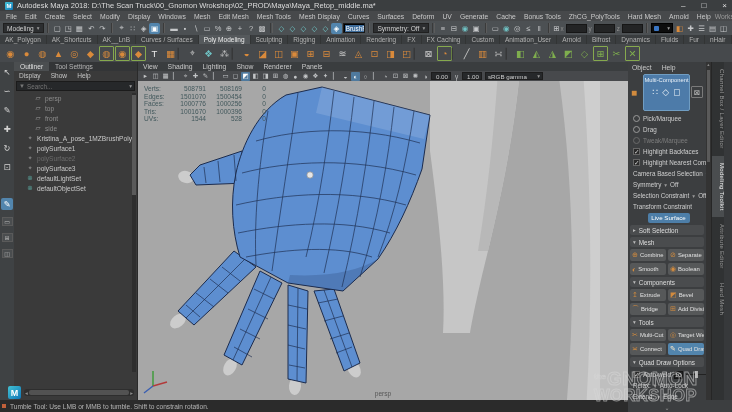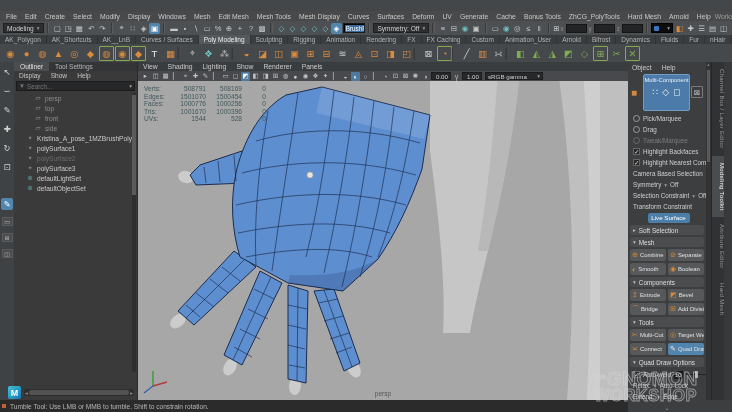--- a/index.html
+++ b/index.html
@@ -132,20 +132,29 @@
     color:transparent;-webkit-text-stroke:1px rgba(215,215,215,.62);font-weight:bold;line-height:.95;opacity:.9}
   .watermark .wthe{font-size:8px;-webkit-text-stroke-width:.6px;vertical-align:6px;margin-right:1px}
   .watermark .w1{font-size:19px;letter-spacing:.5px}
   .watermark .w2{font-size:16.5px;letter-spacing:.5px}
 </style>
 </head>
 <body>
 
 <div id="app">
 
+  <div class="titlebar">
+    <span class="mayaicon">M</span>
+    <span>Autodesk Maya 2018: D:\The Scan Truck\00_Gnomon Wrokshop\02_PROD\Maya\Maya_Retop_middle.ma*</span>
+    <span class="winctl">
+      <span>–</span>
+      <span>□</span>
+      <span>×</span>
+    </span>
+  </div>
 
   <div class="menubar">
     <div style="display:flex">
 
     <span class="mitem">File</span>
         <span class="mitem">Edit</span>
         <span class="mitem">Create</span>
         <span class="mitem">Select</span>
         <span class="mitem">Modify</span>
         <span class="mitem">Display</span>

